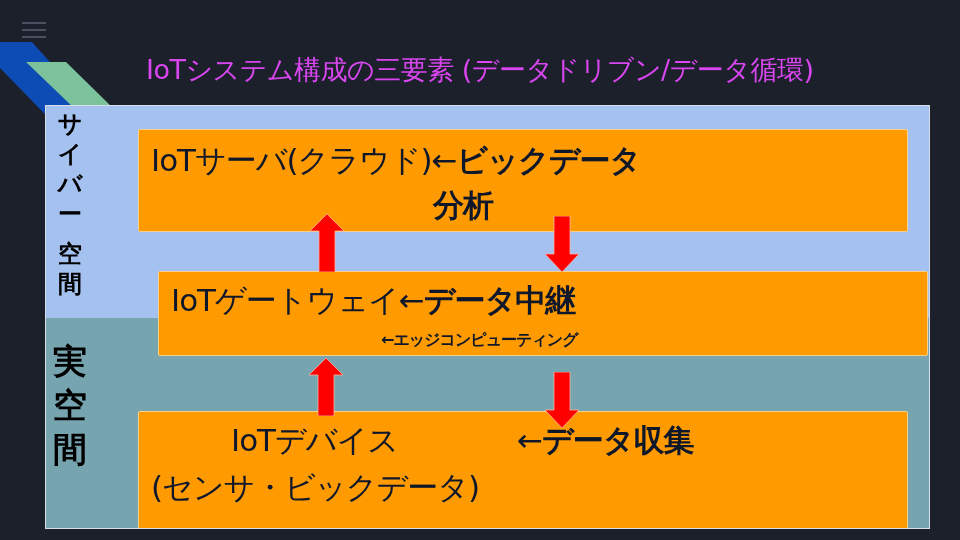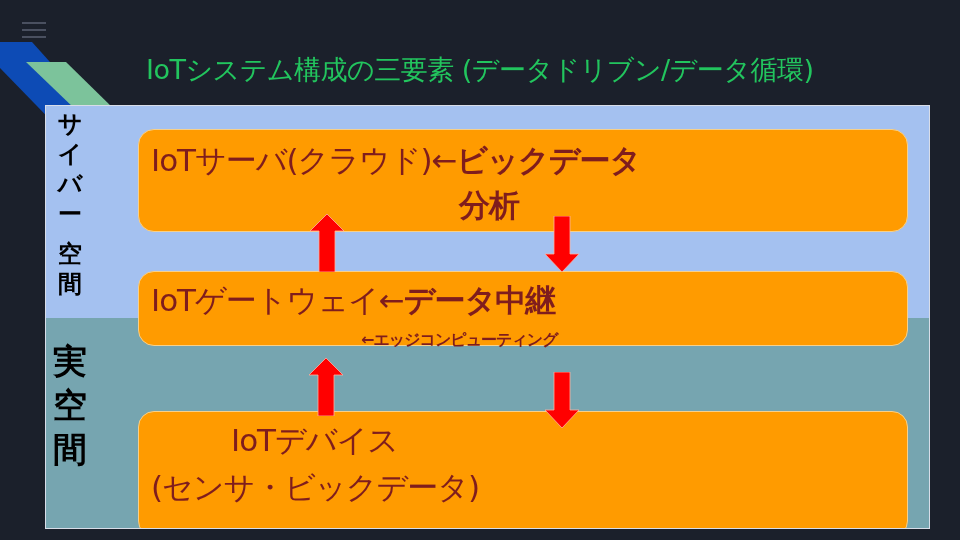--- a/index.html
+++ b/index.html
@@ -1,34 +1,34 @@
 <!DOCTYPE html>
 <html><head>
 <meta charset="utf-8">
 <style>
   html, body { margin:0; padding:0; }
   body { width:960px; height:540px; background:#1b202b; position:relative; overflow:hidden;
          font-family:"DejaVu Sans", "Liberation Sans", sans-serif; }
   .menu-icon { position:absolute; left:22px; top:22px; width:24px; height:16px; }
   .menu-icon span { display:block; height:2px; background:#4a5060; margin-bottom:5px; }
   .deco { position:absolute; left:0; top:0; width:340px; height:140px; }
-  .title { position:absolute; left:146px; top:52px; width:740px; font-size:27px; color:#22c55e;
+  .title { position:absolute; left:146px; top:52px; width:740px; font-size:27px; color:#d946ef;
            white-space:nowrap; letter-spacing:-0.5px; }
   .panel { position:absolute; left:45px; top:105px; width:885px; height:424px;
            border:1px solid #d8dde8; box-sizing:border-box; overflow:hidden; }
   .cyber { position:absolute; left:0; top:0; width:100%; height:212px; background:#a4c1f0; }
   .real  { position:absolute; left:0; top:212px; width:100%; height:212px; background:#76a5b0; }
   .zone-label { position:absolute; left:6px; width:36px; color:#000; font-weight:bold;
                 text-align:center; line-height:1; }
   .zone-label.cyber-lbl { top:6px; font-size:24px; }
   .zone-label.cyber-lbl div { height:30px; }
   .zone-label.real-lbl { top:238px; font-size:34px; }
   .zone-label.real-lbl div { height:44px; }
   .box { position:absolute; left:92px; width:770px; background:#ff9b00;
-         border:1px solid #f7d08a; border-radius:16px; box-sizing:border-box; color:#7f1d1d; }
+         border:1px solid #f7d08a; border-radius:2px; box-sizing:border-box; color:#0f172a; }
   .box .l { position:absolute; white-space:nowrap; }
   .norm { font-size:31px; letter-spacing:-1px; }
   .bold { font-weight:bold; font-size:31px; letter-spacing:-1px; }
   .arrow { position:absolute; }
 </style>
 </head>
 <body>
 
 <svg class="deco" viewBox="0 0 340 140">
   <polygon points="0,42 0,68 70,140 120,140 32,42" fill="#0d4bb5"></polygon>
@@ -59,32 +59,35 @@
   <div class="zone-label real-lbl">
     <div>実</div>
     <div>空</div>
     <div>間</div>
   </div>
 
   <div class="box" style="top:23px;height:103px;">
     <div class="l" style="left:12px;top:10px;">
       <span class="norm">IoTサーバ(クラウド)</span><span class="norm">←</span><span class="bold">ビックデータ</span>
     </div>
-    <div class="l bold" style="left:320px;top:55px;">分析</div>
+    <div class="l bold" style="left:294px;top:55px;">分析</div>
   </div>
 
-  <div class="box" style="top:165px;height:75px;">
+  <div class="box" style="top:165px;height:85px;margin-left:20px;">
     <div class="l" style="left:12px;top:8px;">
       <span class="norm">IoTゲートウェイ</span><span class="norm">←</span><span class="bold">データ中継</span>
     </div>
     <div class="l bold" style="left:222px;top:58px;font-size:16px;">←エッジコンピューティング</div>
   </div>
 
   <div class="box" style="top:305px;height:126px;">
     <div class="l norm" style="left:92px;top:8px;">IoTデバイス</div>
+    <div class="l" style="left:378px;top:8px;">
+      <span class="norm">←</span><span class="bold">データ収集</span>
+    </div>
     <div class="l norm" style="left:12px;top:55px;">(センサ・ビックデータ)</div>
   </div>
 
   <svg class="arrow" style="left:263px;top:108px;" width="36" height="58" viewBox="0 0 36 58">
     <polygon points="18,0 35,17 26,17 26,58 10,58 10,17 1,17" fill="#ff0000" stroke="#ffb0a0" stroke-width="0.8"></polygon>
   </svg>
   <svg class="arrow" style="left:498px;top:110px;" width="36" height="56" viewBox="0 0 36 56">
     <polygon points="10,0 26,0 26,38 35,38 18,56 1,38 10,38" fill="#ff0000" stroke="#ffb0a0" stroke-width="0.8"></polygon>
   </svg>
   <svg class="arrow" style="left:262px;top:252px;" width="36" height="58" viewBox="0 0 36 58">

